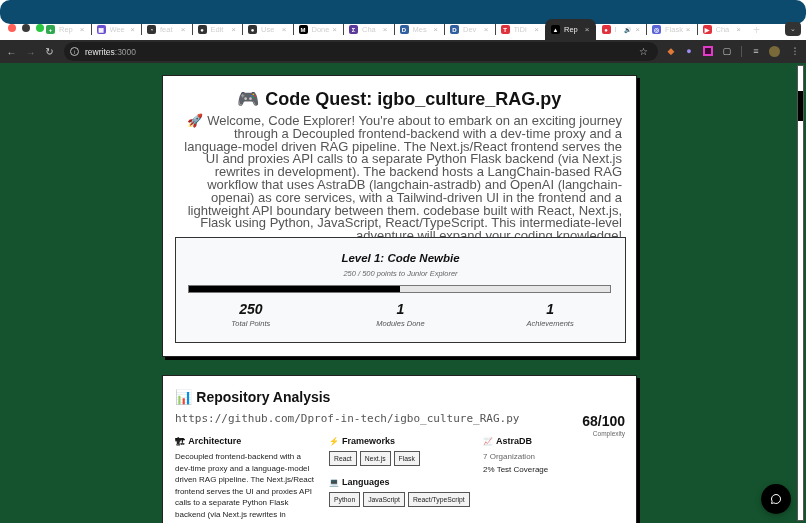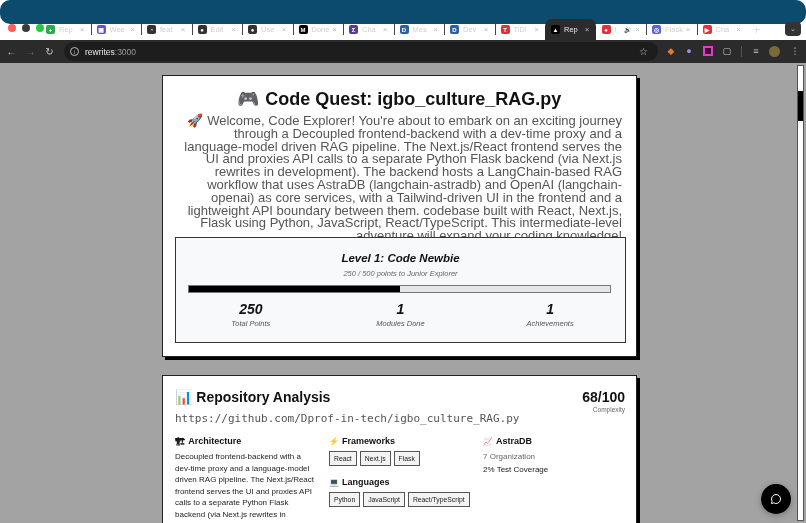--- a/index.html
+++ b/index.html
@@ -24,21 +24,21 @@
   .navbtn { color: #c8c8c8; font-size: 10px; width: 19px; text-align: center; }
   .navbtn.dim { color: #777; }
   .omnibox { position: absolute; left: 64px; top: 2px; width: 594px; height: 19px; background: #1d1d1d; border-radius: 10px; display: flex; align-items: center; padding-left: 6px; }
   .omnibox .info { width: 9px; height: 9px; border: 1px solid #bbb; border-radius: 50%; font-size: 6px; color: #bbb; display: flex; align-items: center; justify-content: center; margin-right: 6px; }
   .omnibox .host { color: #e8e8e8; font-size: 8.5px; }
   .omnibox .port { color: #9a9a9a; font-size: 8.5px; }
   .omnibox .star { position: absolute; right: 10px; color: #ccc; font-size: 10px; }
   .ext { position: absolute; top: 5px; width: 12px; height: 12px; display: flex; align-items: center; justify-content: center; font-size: 9px; }
 
   
-  .page { position: absolute; top: 63px; left: 0; width: 806px; height: 460px; background: #a3a3a3; overflow: hidden; }
+  .page { position: absolute; top: 63px; left: 0; width: 806px; height: 460px; background: #14532d; overflow: hidden; }
   .card { position: absolute; left: 162px; width: 475px; background: #fff; border: 1.5px solid #222; box-shadow: 3px 3px 0 #000; }
   .hero { top: 12px; height: 282px; }
   .hero h1 { text-align: center; font-size: 18px; font-weight: bold; color: #111; margin-top: 12px; font-family: "Liberation Sans", sans-serif; }
   .hero .desc { text-align: right; font-size: 13px; line-height: 12.8px; color: #555; padding: 0 14px; margin-top: 5px; }
   .meta { text-align: center; font-size: 7.8px; color: #222; margin-top: 9px; }
   .meta .stars { color: #f3c744; letter-spacing: -1px; font-size: 9px; margin: 0 4px; }
   .meta .gap { display: inline-block; width: 14px; }
   .level { position: absolute; left: 12px; top: 161px; width: 451px; height: 106px; background: #f8f9fb; border: 1.5px solid #333; font-style: italic; }
   .level h2 { text-align: center; font-size: 11.5px; font-weight: bold; color: #111; margin-top: 14px; }
   .level .sub { text-align: center; font-size: 7.5px; color: #666; margin-top: 5px; }
@@ -46,21 +46,21 @@
   .bar .fill { height: 100%; background: #000; }
   .stats { position: absolute; left: 0; top: 63px; width: 100%; display: flex; justify-content: space-around; }
   .stat { text-align: center; width: 120px; }
   .stat .n { font-size: 14px; font-weight: bold; color: #111; }
   .stat .l { font-size: 7.5px; color: #555; margin-top: 2px; }
 
   .repo { top: 312px; height: 170px; }
   .repo h2 { position: absolute; left: 12px; top: 13px; font-size: 14px; font-weight: bold; color: #111; }
   .repo .url { position: absolute; left: 12px; top: 36px; font-family: "DejaVu Sans Mono", monospace; font-size: 11px; color: #555; }
   .complex { position: absolute; right: 11px; top: 13px; text-align: right; }
-  .complex .n { font-size: 14px; font-weight: bold; color: #111; }
+  .complex .n { font-size: 14px; font-weight: bold; color: #111; margin-top: 24px; }
   .complex .l { font-size: 6.5px; color: #666; margin-top: 1px; }
   .col { position: absolute; top: 60px; }
   .col h3 { font-size: 9px; font-weight: bold; color: #111; }
   .col h3 .ic { font-size: 8px; margin-right: 3px; }
   .col p { font-size: 8px; line-height: 11.6px; color: #222; margin-top: 5px; }
   .chips { display: flex; gap: 3px; margin-top: 5px; }
   .chip { border: 1px solid #555; background: #f3f3f3; font-size: 6.8px; color: #222; padding: 3px 4px; }
   .q1 { font-size: 8px; color: #666; margin-top: 6px; }
   .q2 { font-size: 8px; color: #222; margin-top: 4px; }
 

